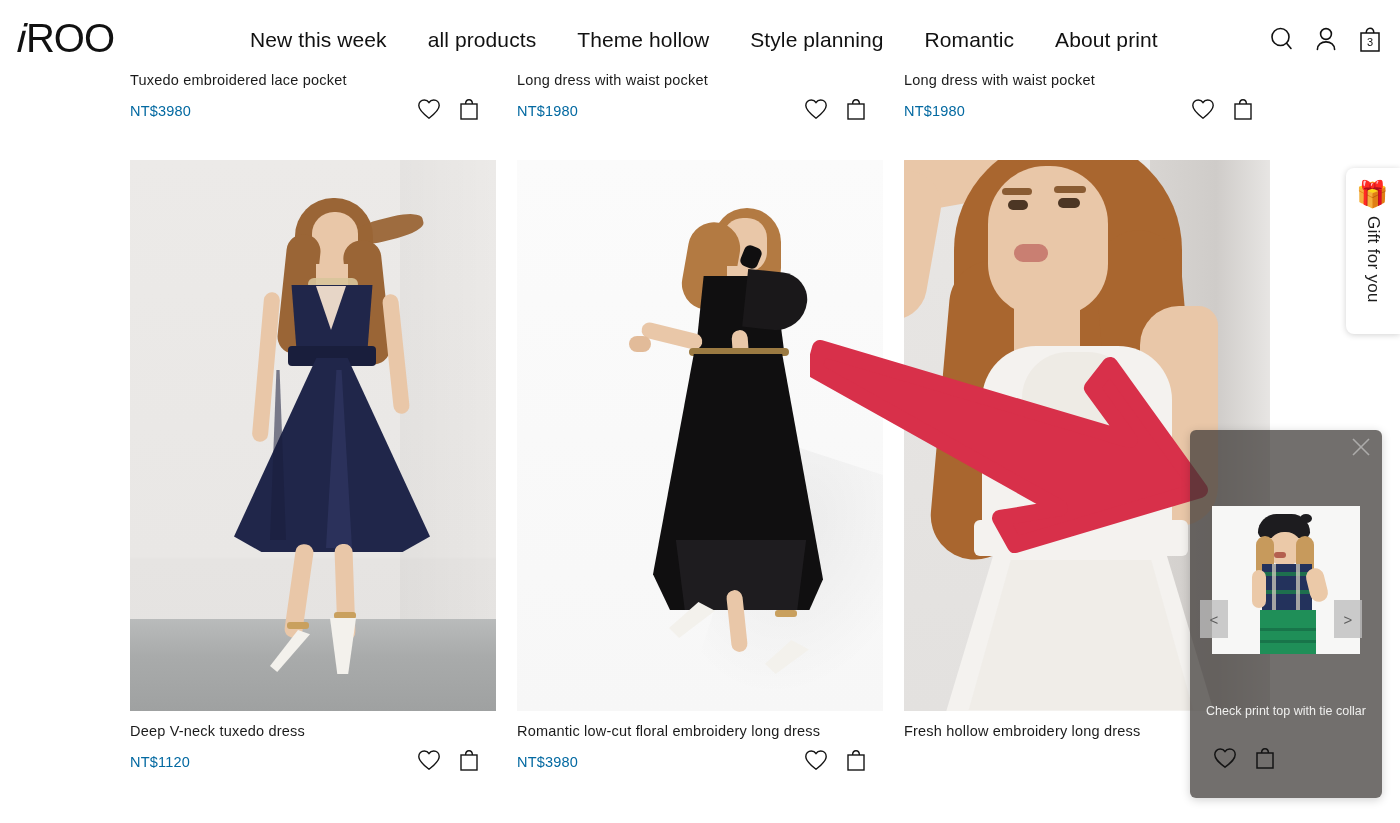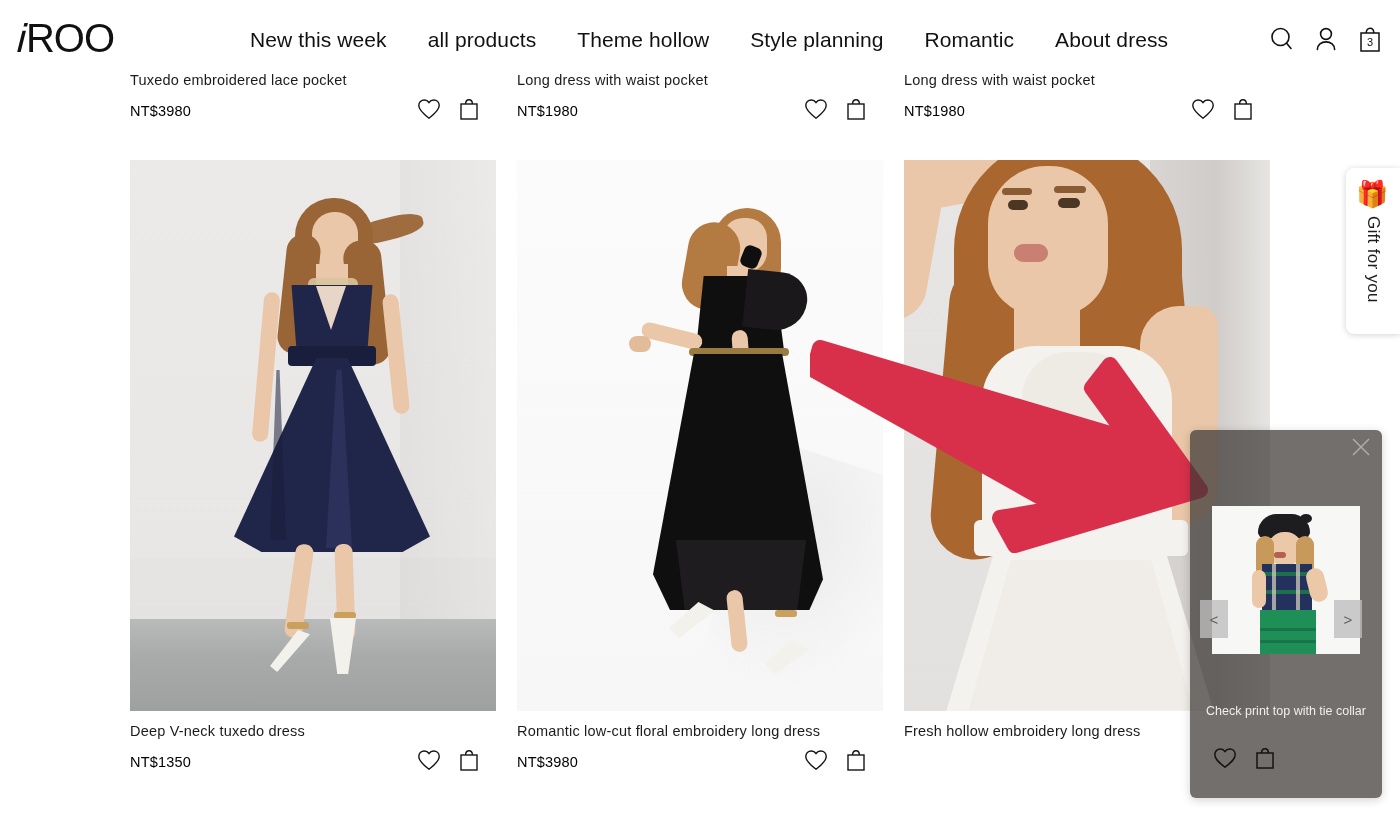--- a/index.html
+++ b/index.html
@@ -61,21 +61,21 @@
   .c2 { left: 904px; }
 
   .p-title {
     font-size: 14.5px; color: #1b1b1b; letter-spacing: 0.2px;
     white-space: nowrap; line-height: 16px;
   }
   .p-meta {
     margin-top: 13px; position: relative; height: 26px;
   }
   .p-price {
-    font-size: 14.5px; color: #000000; letter-spacing: 0.2px; line-height: 20px;
+    font-size: 14.5px; color: #0369a1; letter-spacing: 0.2px; line-height: 20px;
   }
   .p-actions {
     position: absolute; right: 12px; top: -4px;
     display: flex; align-items: center; gap: 16px;
   }
   .act { width: 26px; height: 26px; cursor: pointer; }
   .act svg { display: block; }
 
   .ph {
     position: absolute; width: 366px; height: 551px;
@@ -184,21 +184,21 @@
 
   <div class="header">
     <div class="logo"><span class="i">i</span><span>ROO</span></div>
 
     <nav class="nav">
       <a href="#">New this week</a>
       <a href="#">all products</a>
       <a href="#">Theme hollow</a>
       <a href="#">Style planning</a>
       <a href="#">Romantic</a>
-      <a href="#">About dress</a>
+      <a href="#">About print</a>
     </nav>
 
     <div class="header-icons">
       <div class="hicon">
         <svg width="28" height="30" viewBox="0 0 28 30">
           <circle cx="12.5" cy="13" r="8.5" fill="none" stroke="#111" stroke-width="1.6"></circle>
           <line x1="18.6" y1="19.2" x2="23" y2="24.5" stroke="#111" stroke-width="1.6" stroke-linecap="round"></line>
         </svg>
       </div>
       <div class="hicon">
@@ -370,21 +370,21 @@
         <div class="fig lace" style="left:42px;top:392px;width:268px;height:160px;clip-path:polygon(18% 0,82% 0,100% 100%,0 100%);"></div>
         <div class="fig" style="left:60px;top:400px;width:234px;height:150px;background:#eeebe6;clip-path:polygon(20% 0,80% 0,98% 100%,2% 100%);opacity:.7;"></div>
       </div>
     </div>
 
     <div class="row" style="position:absolute; top:651px; height:110px;">
 
       <div class="cell c0">
         <div class="p-title">Deep V-neck tuxedo dress</div>
         <div class="p-meta">
-          <div class="p-price">NT$1350</div>
+          <div class="p-price">NT$1120</div>
           <div class="p-actions">
             <div class="act">
               <svg width="26" height="24" viewBox="0 0 26 24">
                   <path d="M13 21.2C6.6 16.4 2.8 13 2.8 8.6 2.8 5.4 5.2 3 8.3 3c1.9 0 3.7 1 4.7 2.5C14 4 15.8 3 17.7 3c3.1 0 5.5 2.4 5.5 5.6 0 4.4-3.8 7.8-10.2 12.6z" fill="none" stroke="#141414" stroke-width="1.4"></path>
                 </svg>
             </div>
             <div class="act">
               <svg width="22" height="24" viewBox="0 0 22 24">
                   <rect x="3" y="7" width="16" height="15" fill="none" stroke="#141414" stroke-width="1.4"></rect>
                   <path d="M7.6 7c0-2.8 1.5-4.3 3.4-4.3S14.4 4.2 14.4 7" fill="none" stroke="#141414" stroke-width="1.4"></path>

